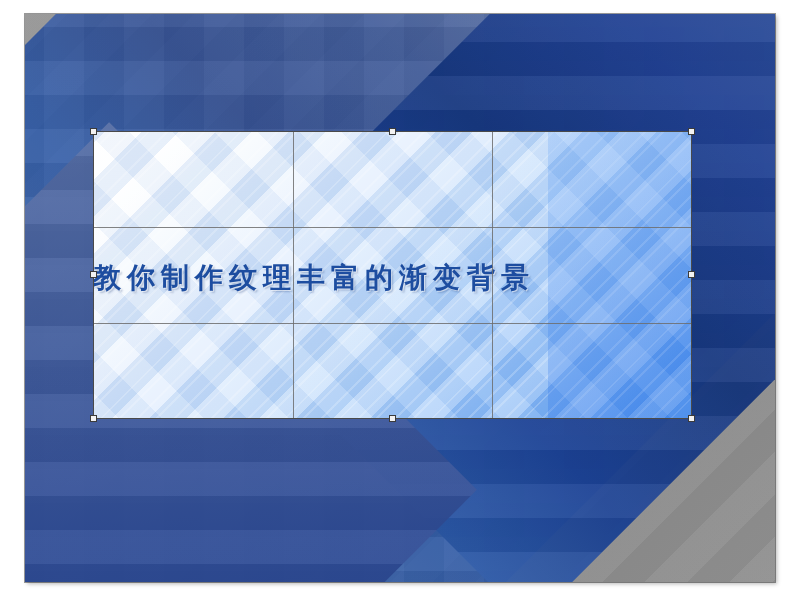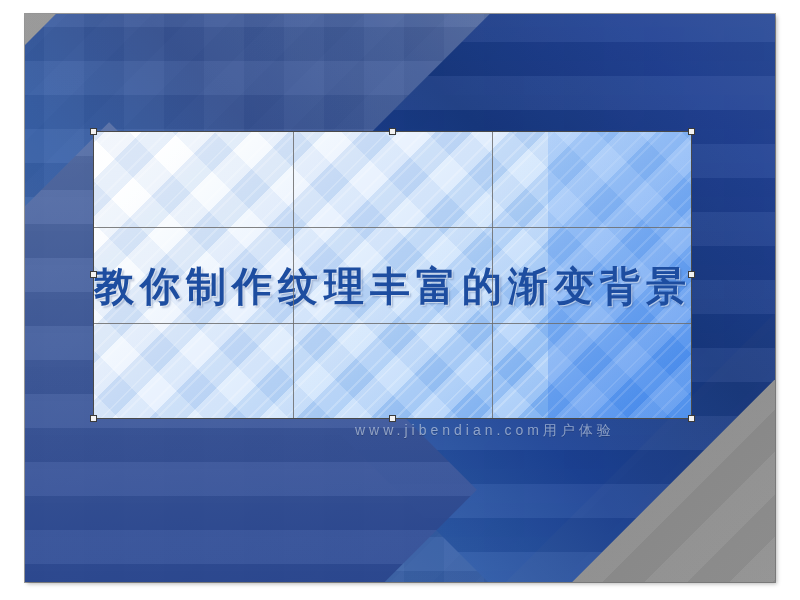--- a/index.html
+++ b/index.html
@@ -107,23 +107,23 @@
   }
   
   .pic-right{
     position:absolute;right:0;top:0;width:24%;height:100%;
     background:linear-gradient(135deg, rgba(80,150,245,.20), rgba(40,110,230,.34));
   }
 
   
   #title{
     position:absolute;left:0;right:0;top:128px;
-    text-align:right;
+    text-align:left;
     font-family:"DejaVu Sans","Liberation Sans",sans-serif;
-    font-size:40px;font-weight:bold;
+    font-size:28px;font-weight:bold;
     letter-spacing:6px;
     color:#1d4da0;
     text-shadow:1px 1px 0 rgba(255,255,255,.55), 2px 2px 2px rgba(20,50,110,.28);
     white-space:nowrap;
   }
 
   
   .grid-line{position:absolute;background:#6d6d6d;opacity:.85;}
   .grid-v{width:1px;top:0;bottom:0;}
   .grid-h{height:1px;left:0;right:0;}
@@ -200,16 +200,15 @@
       <div class="handle h-tl"></div>
       <div class="handle h-tm"></div>
       <div class="handle h-tr"></div>
       <div class="handle h-ml"></div>
       <div class="handle h-mr"></div>
       <div class="handle h-bl"></div>
       <div class="handle h-bm"></div>
       <div class="handle h-br"></div>
     </div>
 
-    <div id="watermark">www.jibendian.com用户体验</div>
 
   </div>
 </div>
 
 </body></html>

